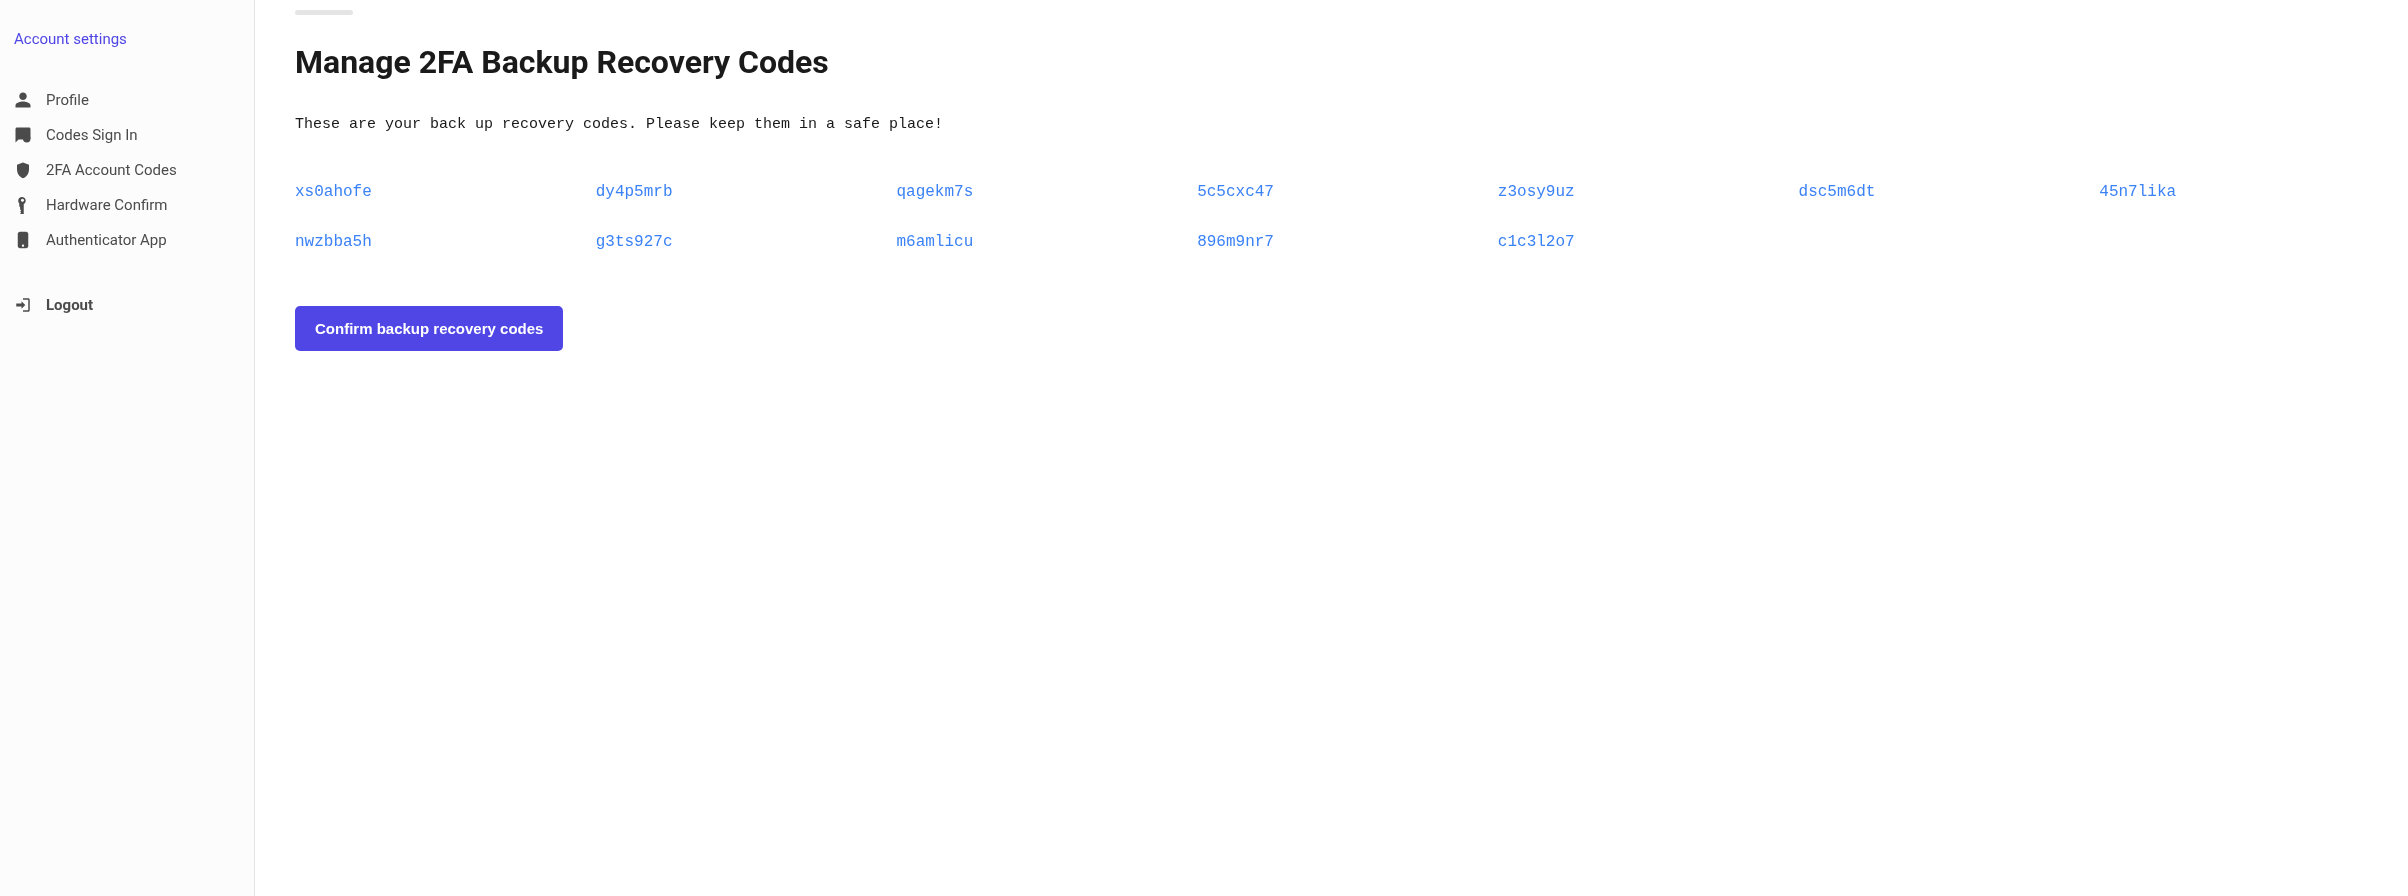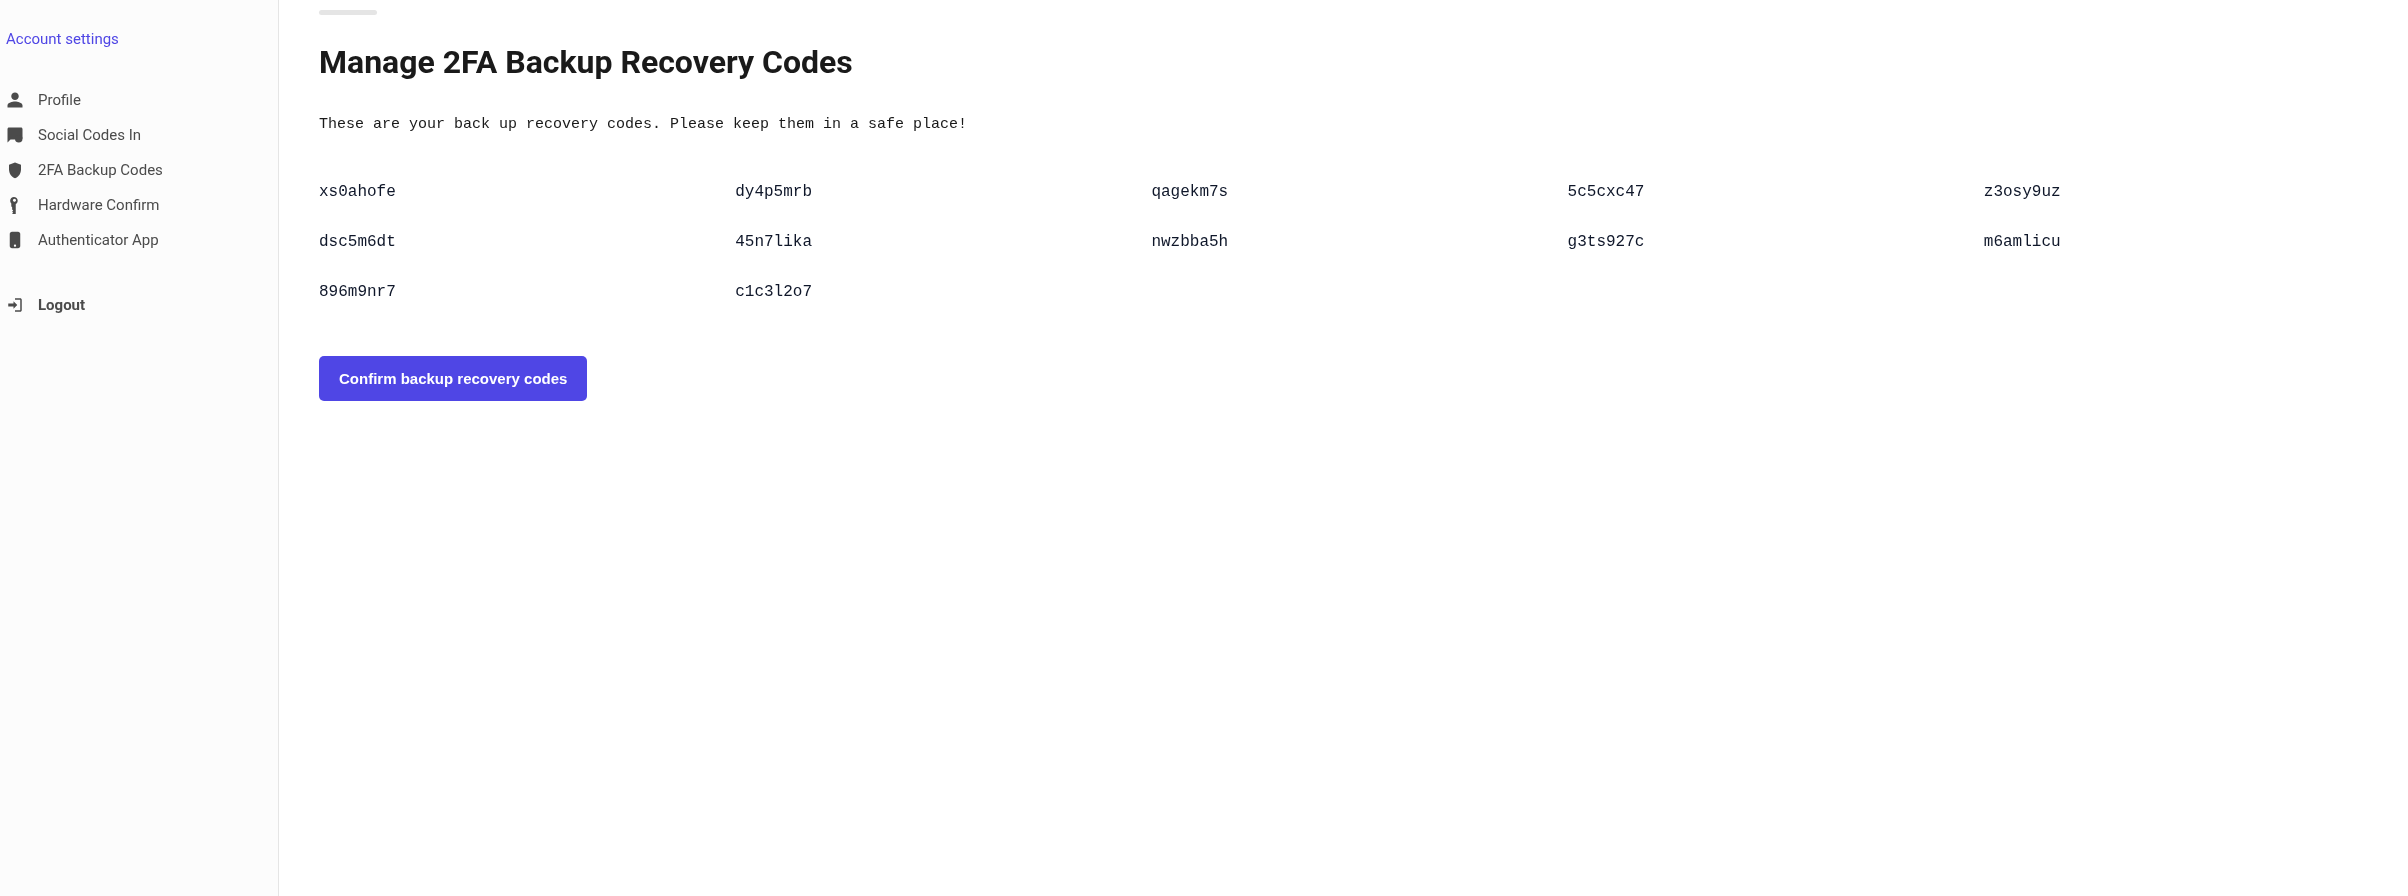--- a/index.html
+++ b/index.html
@@ -8,24 +8,24 @@
       box-sizing: border-box;
     }
     body {
       font-family: -apple-system, BlinkMacSystemFont, "Segoe UI", Roboto, Helvetica, Arial, sans-serif;
       background: #ffffff;
       color: #1a1a1a;
       display: flex;
       min-height: 100vh;
     }
     .sidebar {
-      width: 279px;
+      width: 255px;
       background: #fcfcfc;
       border-right: 1px solid #e5e5e5;
-      padding: 30px 6px;
+      padding: 30px 14px;
     }
     .sidebar-title {
       color: #4f46e5;
       font-size: 15px;
       font-weight: 400;
       margin-bottom: 35px;
     }
     .sidebar-items {
       display: flex;
       flex-direction: column;
@@ -76,26 +76,26 @@
       margin-bottom: 35px;
     }
     .page-desc {
       font-size: 15px;
       color: #1a1a1a;
       margin-bottom: 50px;
       font-family: Liberation Mono, monospace;
     }
     .codes-grid {
       display: grid;
-      grid-template-columns: repeat(5, 1fr);
+      grid-template-columns: repeat(7, 1fr);
       row-gap: 70px;
       column-gap: 20px;
       font-family: "SFMono-Regular", Consolas, "Liberation Mono", Menlo, monospace;
       font-size: 16px;
-      color: #0f172a;
+      color: #3b82f6;
       margin-bottom: 55px;
       gap: 32px;
     }
     .confirm-button {
       background: #4f46e5;
       color: #ffffff;
       border: none;
       padding: 14px 20px;
       font-size: 15px;
       font-weight: 700;
@@ -119,30 +119,30 @@
       <span>Profile</span>
     </div>
 
     <div class="sidebar-item">
       <span class="icon">
         <svg viewBox="0 0 24 24">
             <path d="M20 2H4c-1.1 0-2 .9-2 2v18l4-4h14c1.1 0 2-.9 2-2V4c0-1.1-.9-2-2-2z"></path>
             <circle cx="17" cy="17" r="5"></circle>
           </svg>
       </span>
-      <span>Social Codes In</span>
+      <span>Codes Sign In</span>
     </div>
 
     <div class="sidebar-item">
       <span class="icon">
         <svg viewBox="0 0 24 24">
             <path d="M12 2L4 5v6c0 5.5 3.4 10.7 8 12 4.6-1.3 8-6.5 8-12V5l-8-3z"></path>
           </svg>
       </span>
-      <span>2FA Backup Codes</span>
+      <span>2FA Account Codes</span>
     </div>
 
     <div class="sidebar-item">
       <span class="icon">
         <svg viewBox="0 0 24 24">
             <path d="M7 14c-2.8 0-5-2.2-5-5s2.2-5 5-5 5 2.2 5 5c0 .5-.1 1-.2 1.4L22 20.6V24h-3.4l-1-1v-2h-2v-2h-2l-2.2-2.2c-.4.1-.9.2-1.4.2zM5 8a2 2 0 104 0 2 2 0 00-4 0z" transform="rotate(45 12 12)"></path>
           </svg>
       </span>
       <span>Hardware Confirm</span>
     </div>

